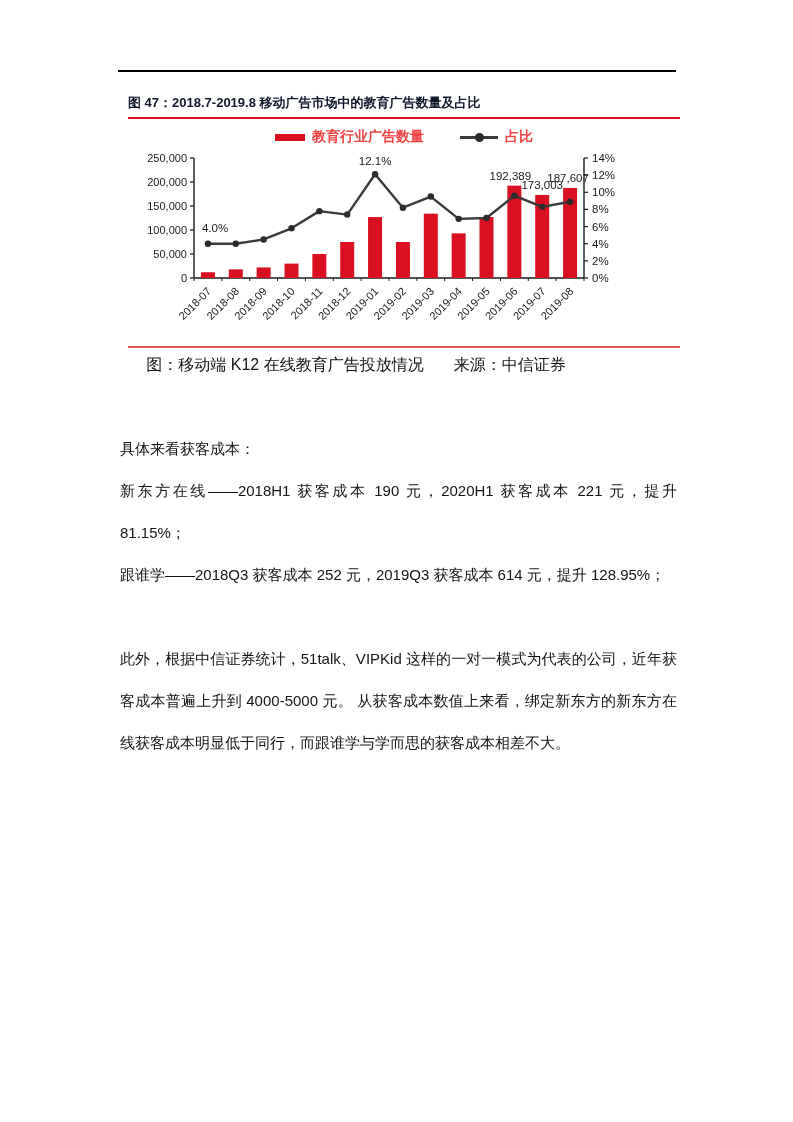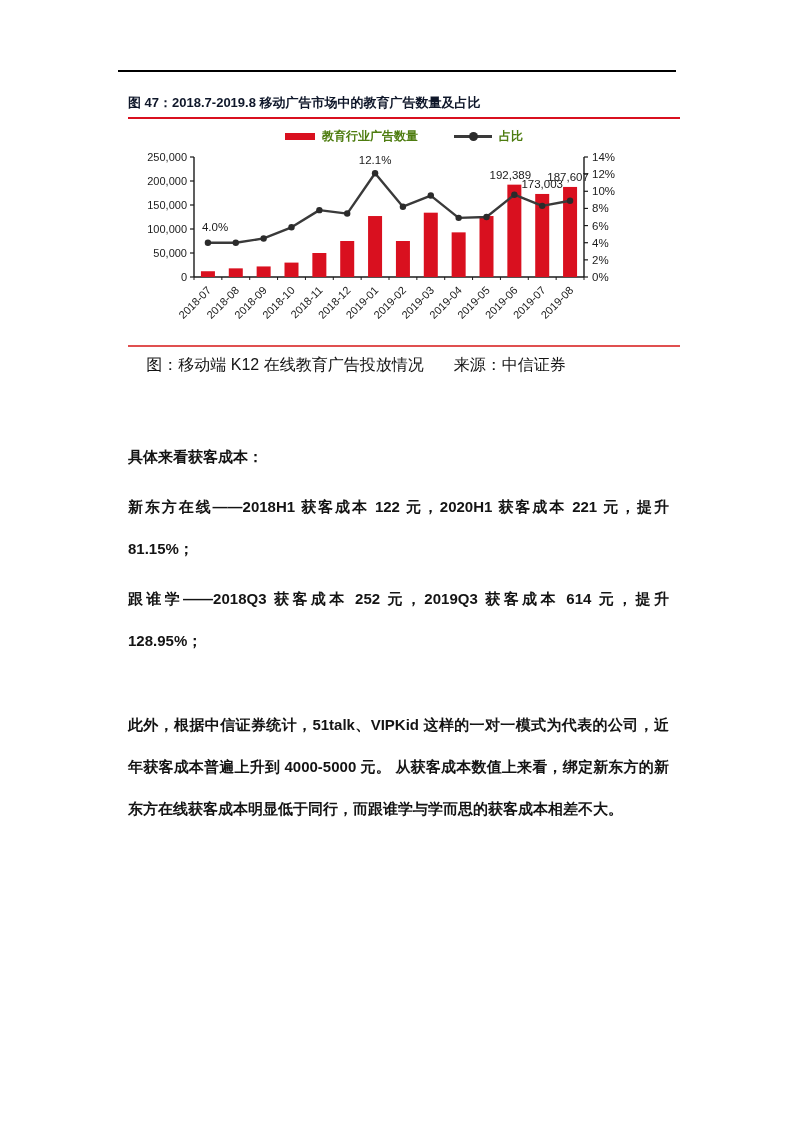--- a/index.html
+++ b/index.html
@@ -6,36 +6,36 @@
   body{font-family:"Liberation Sans","DejaVu Sans",sans-serif;color:#1a1a1a;}
   .page{position:relative;width:793px;height:1122px;background:#fff;overflow:hidden;}
 
   
   .hdr{position:absolute;top:44px;left:118px;width:558px;display:flex;justify-content:space-between;font-size:13.5px;color:#111;}
   .hdr-rule{position:absolute;top:70px;left:118px;width:558px;height:2px;background:#000;}
 
   
   .figure{position:absolute;top:94px;left:128px;width:552px;}
   .fig-title{font-size:13px;font-weight:600;color:#0f172a;padding-bottom:5px;border-bottom:2px solid #d9101f;}
-  .legend{margin-top:9px;display:flex;justify-content:center;align-items:center;gap:36px;font-size:12px;font-weight:600;color:#4d7c0f;}
+  .legend{margin-top:9px;display:flex;justify-content:center;align-items:center;gap:36px;font-size:14px;font-weight:600;color:#ef4444;}
   .legend-item{display:flex;align-items:center;gap:7px;}
   .sw-bar{display:inline-block;width:30px;height:7px;background:#d9101f;}
   .sw-line{position:relative;display:inline-block;width:38px;height:3px;background:#3a3a3a;}
   .sw-line .dot{position:absolute;left:15px;top:-3px;width:9px;height:9px;border-radius:50%;background:#2b2b2b;}
   #chart-svg{display:block;margin-top:2px;}
   #chart-svg text{font-family:inherit;}
   .fig-bottom-rule{height:2px;background:#e05050;margin-top:-2px;}
 
   
   .caption{position:absolute;top:355px;left:0;width:712px;text-align:center;font-size:16px;color:#141414;}
   .caption .src{margin-left:30px;}
 
   
   .bodytext{position:absolute;top:428px;left:120px;width:557px;font-size:15px;line-height:42px;color:#141414;}
-  .bodytext p{margin:8px;text-align:justify;font-weight:bold;}
+  .bodytext p{margin:0;text-align:justify;}
   .group + .group{margin-top:42px;}
 </style>
 </head>
 <body>
 
 <div class="page">
 
   <div class="hdr-rule"></div>
 
   <div class="figure">
@@ -151,21 +151,21 @@
     <div class="fig-bottom-rule" style="background: rgb(224, 80, 80);"></div>
   </div>
 
   <div class="caption">
     <span>图：移动端 K12 在线教育广告投放情况</span><span class="src">来源：中信证券</span>
   </div>
 
   <div class="bodytext">
     <div class="group">
       <p>具体来看获客成本：</p>
-      <p>新东方在线——2018H1 获客成本 122 元，2020H1 获客成本 221 元，提升 81.15%；</p>
+      <p>新东方在线——2018H1 获客成本 190 元，2020H1 获客成本 221 元，提升 81.15%；</p>
       <p>跟谁学——2018Q3 获客成本 252 元，2019Q3 获客成本 614 元，提升 128.95%；</p>
     </div>
     <div class="group">
       <p>此外，根据中信证券统计，51talk、VIPKid 这样的一对一模式为代表的公司，近年获客成本普遍上升到 4000-5000 元。 从获客成本数值上来看，绑定新东方的新东方在线获客成本明显低于同行，而跟谁学与学而思的获客成本相差不大。</p>
     </div>
   </div>
 
 </div>
 
 </body></html>

